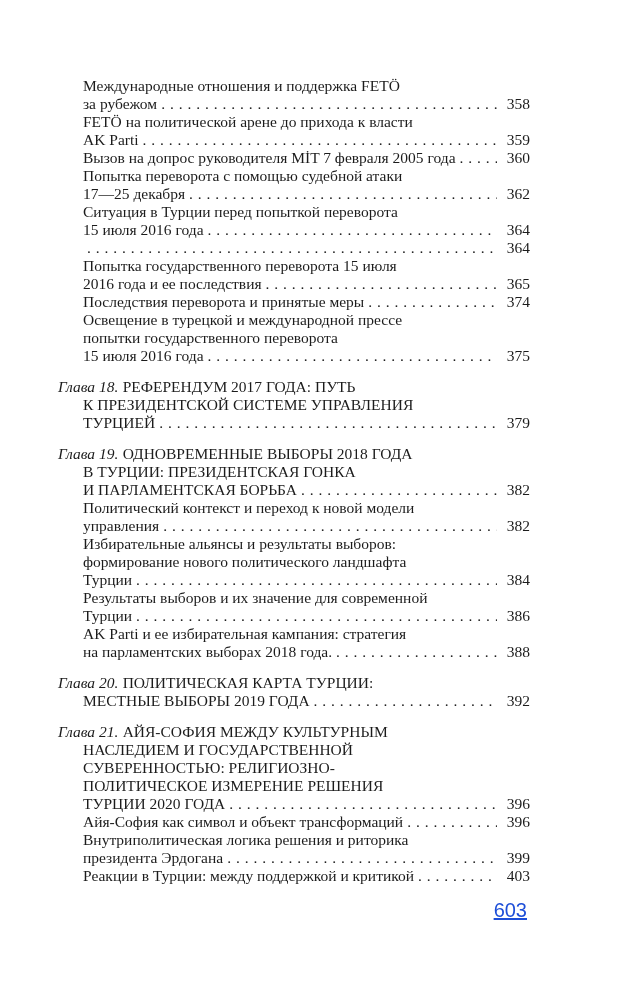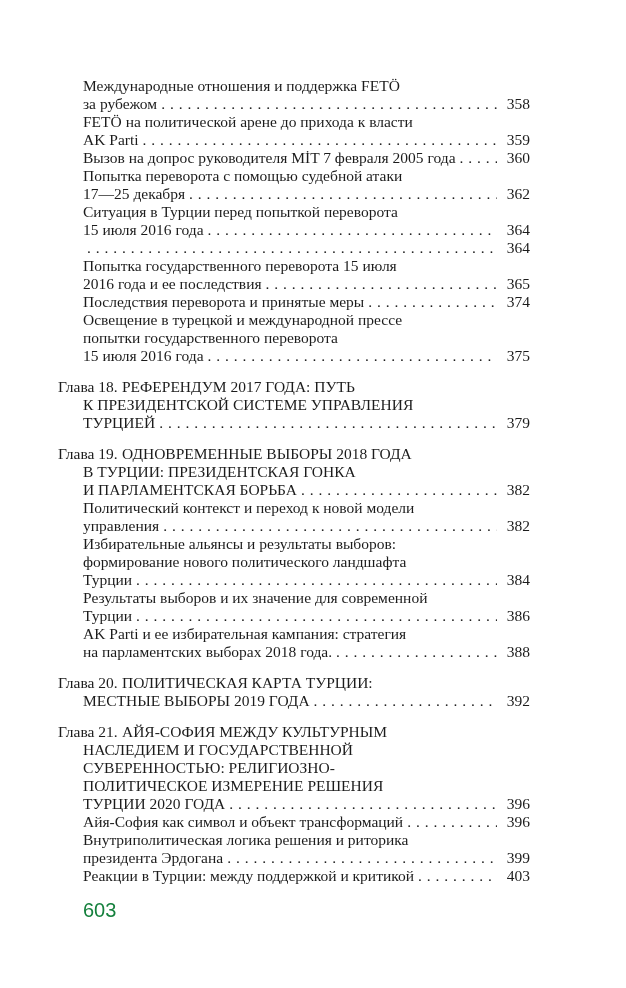--- a/index.html
+++ b/index.html
@@ -25,20 +25,21 @@
   }
   .toc { width: 100%; }
   .entry { margin: 0; }
   .entry.gap { margin-top: 13px; }
   .line {
     display: flex;
     align-items: baseline;
   }
   .line.outdent { margin-left: -25px; }
   .chapter-label {
+    font-style: italic;
     white-space: pre;
     margin-right: 0.28em;
     flex-shrink: 0;
   }
   .txt {
     white-space: pre;
     flex-shrink: 0;
   }
   .leader {
     flex: 1 1 auto;
@@ -55,24 +56,26 @@
     letter-spacing: 0.5px;
   }
   .pagenum {
     min-width: 25px;
     text-align: right;
     flex-shrink: 0;
   }
   .folio {
     margin-top: 13px;
     padding-right: 3px;
+    text-align: right;
     font-family: "Liberation Sans", "DejaVu Sans", sans-serif;
     font-size: 20px;
     line-height: 24px;
-    color: #15803d;
+    color: #1d4ed8;
+    text-decoration: underline;
   }
 </style>
 </head>
 <body>
 
 <div class="page">
   <div class="toc">
       <div class="entry">
         <div class="line">
           <span class="txt">Международные отношения и поддержка FETÖ</span>

